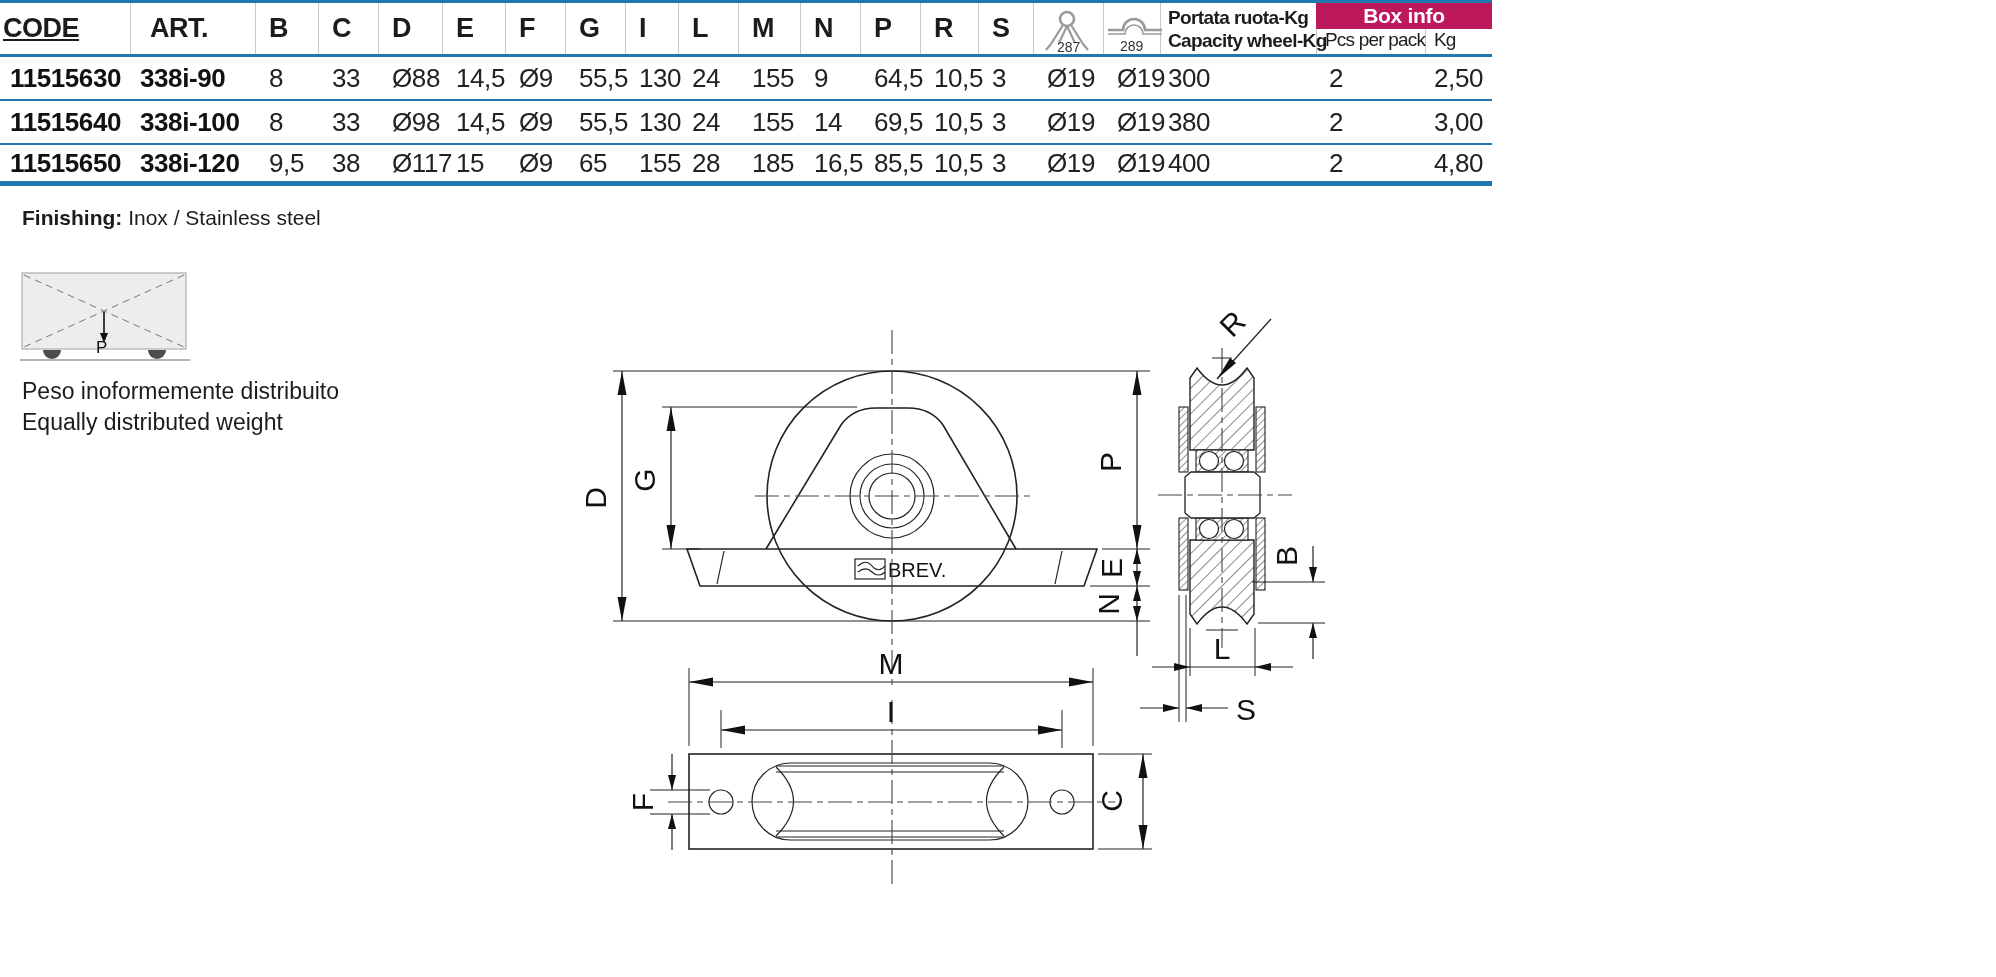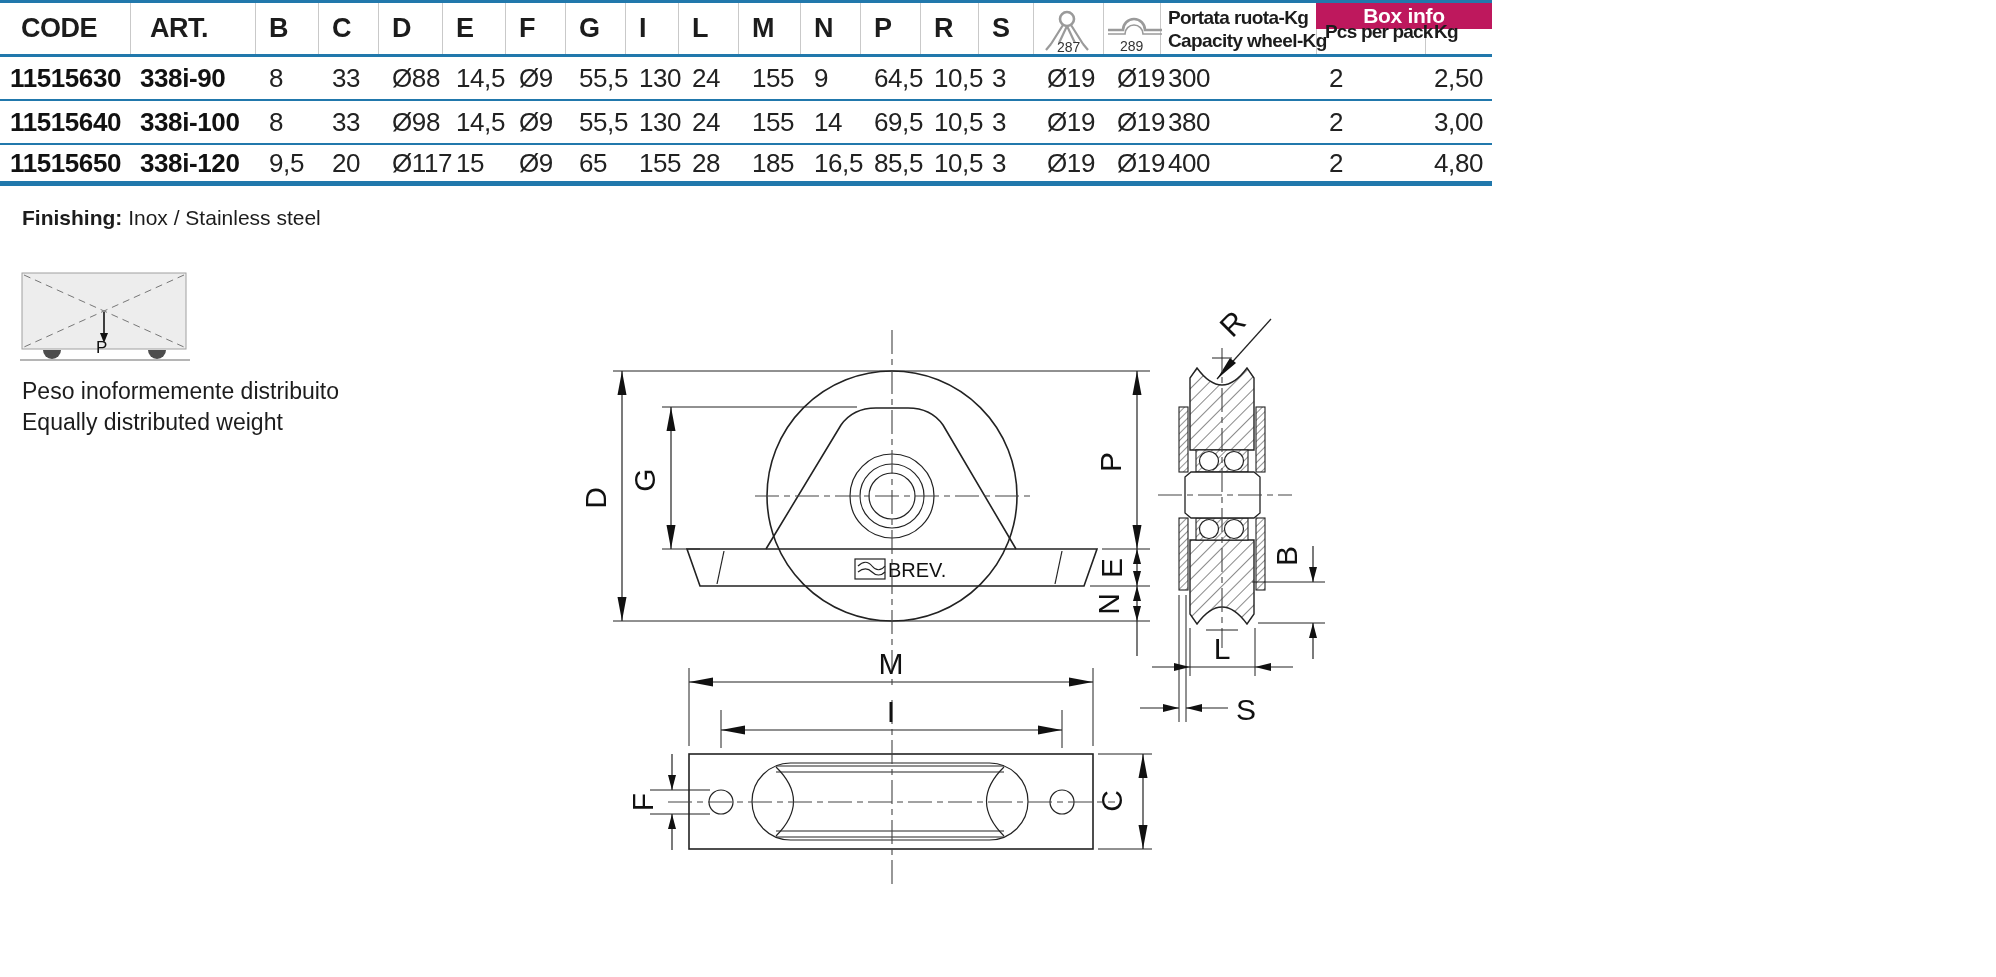--- a/index.html
+++ b/index.html
@@ -7,21 +7,21 @@
         font-family:"Liberation Sans",sans-serif;color:#1c1c1c;}
   
   #tbl{position:absolute;left:0;top:0;width:1492px;height:186px;}
   .hline{position:absolute;left:0;width:1492px;background:#2178ac;}
   .vsep{position:absolute;width:1px;background:#c9c9c9;}
   .hcell{position:absolute;top:3px;height:51px;line-height:51px;font-weight:bold;
          font-size:27px;letter-spacing:-0.5px;white-space:nowrap;}
   .cap1{position:absolute;font-weight:bold;font-size:19px;letter-spacing:-0.6px;white-space:nowrap;}
   .bluebox{position:absolute;background:#be185d;color:#fff;font-weight:bold;font-size:21px;
            text-align:center;letter-spacing:-0.3px;}
-  .sub{position:absolute;top:19px;height:14px;line-height:25px;font-weight:bold;
+  .sub{position:absolute;top:27px;height:14px;line-height:25px;font-weight:normal;
        font-size:19px;letter-spacing:-0.8px;white-space:nowrap;}
   .cell{position:absolute;font-size:26px;letter-spacing:-0.4px;white-space:nowrap;color:#222;}
   .b{font-weight:bold;color:#111;}
   .iconbox{position:absolute;}
   .icnum{font-size:14px;fill:#333;font-family:"Liberation Sans",sans-serif;}
   
   #finishing{position:absolute;left:22px;top:206px;font-size:21px;}
   #finishing b{font-weight:bold;}
   .wnote{position:absolute;left:22px;font-size:23px;color:#1c1c1c;}
   
@@ -57,21 +57,21 @@
       <div class="vsep" style="left: 738px; top: 3px; height: 51px;"></div>
       <div class="vsep" style="left: 800px; top: 3px; height: 51px;"></div>
       <div class="vsep" style="left: 860px; top: 3px; height: 51px;"></div>
       <div class="vsep" style="left: 920px; top: 3px; height: 51px;"></div>
       <div class="vsep" style="left: 978px; top: 3px; height: 51px;"></div>
       <div class="vsep" style="left: 1033px; top: 3px; height: 51px;"></div>
       <div class="vsep" style="left: 1103px; top: 3px; height: 51px;"></div>
       <div class="vsep" style="left: 1160px; top: 3px; height: 51px;"></div>
       <div class="vsep" style="left: 1316px; top: 29px; height: 25px;"></div>
       <div class="vsep" style="left: 1425px; top: 29px; height: 25px;"></div>
-      <div class="hcell" style="left: 21px;">CODE</div>
+      <div class="hcell" style="left: 3px; text-decoration: underline;">CODE</div>
       <div class="hcell" style="left: 150px;">ART.</div>
       <div class="hcell" style="left: 269px;">B</div>
       <div class="hcell" style="left: 332px;">C</div>
       <div class="hcell" style="left: 392px;">D</div>
       <div class="hcell" style="left: 456px;">E</div>
       <div class="hcell" style="left: 519px;">F</div>
       <div class="hcell" style="left: 579px;">G</div>
       <div class="hcell" style="left: 639px;">I</div>
       <div class="hcell" style="left: 692px;">L</div>
       <div class="hcell" style="left: 752px;">M</div>
@@ -130,21 +130,21 @@
       <div class="cell" style="left: 934px; top: 101px; height: 42px; line-height: 42px;">10,5</div>
       <div class="cell" style="left: 992px; top: 101px; height: 42px; line-height: 42px;">3</div>
       <div class="cell" style="left: 1047px; top: 101px; height: 42px; line-height: 42px;">Ø19</div>
       <div class="cell" style="left: 1117px; top: 101px; height: 42px; line-height: 42px;">Ø19</div>
       <div class="cell" style="left: 1168px; top: 101px; height: 42px; line-height: 42px;">380</div>
       <div class="cell" style="left: 1329px; top: 101px; height: 42px; line-height: 42px;">2</div>
       <div class="cell" style="left: 1434px; top: 101px; height: 26px; line-height: 42px;">3,00</div>
       <div class="cell b" style="left: 10px; top: 145px; height: 36px; line-height: 36px;">11515650</div>
       <div class="cell b" style="left: 140px; top: 145px; height: 36px; line-height: 36px;">338i-120</div>
       <div class="cell" style="left: 269px; top: 145px; height: 36px; line-height: 36px;">9,5</div>
-      <div class="cell" style="left: 332px; top: 145px; height: 36px; line-height: 36px;">20</div>
+      <div class="cell" style="left: 332px; top: 145px; height: 36px; line-height: 36px;">38</div>
       <div class="cell" style="left: 392px; top: 145px; height: 36px; line-height: 36px;">Ø117</div>
       <div class="cell" style="left: 456px; top: 145px; height: 48px; line-height: 36px;">15</div>
       <div class="cell" style="left: 519px; top: 145px; height: 36px; line-height: 36px;">Ø9</div>
       <div class="cell" style="left: 579px; top: 145px; height: 36px; line-height: 36px;">65</div>
       <div class="cell" style="left: 639px; top: 145px; height: 36px; line-height: 36px;">155</div>
       <div class="cell" style="left: 692px; top: 145px; height: 36px; line-height: 36px;">28</div>
       <div class="cell" style="left: 752px; top: 145px; height: 36px; line-height: 36px;">185</div>
       <div class="cell" style="left: 814px; top: 145px; height: 36px; line-height: 36px;">16,5</div>
       <div class="cell" style="left: 874px; top: 145px; height: 36px; line-height: 36px;">85,5</div>
       <div class="cell" style="left: 934px; top: 145px; height: 36px; line-height: 36px;">10,5</div>

